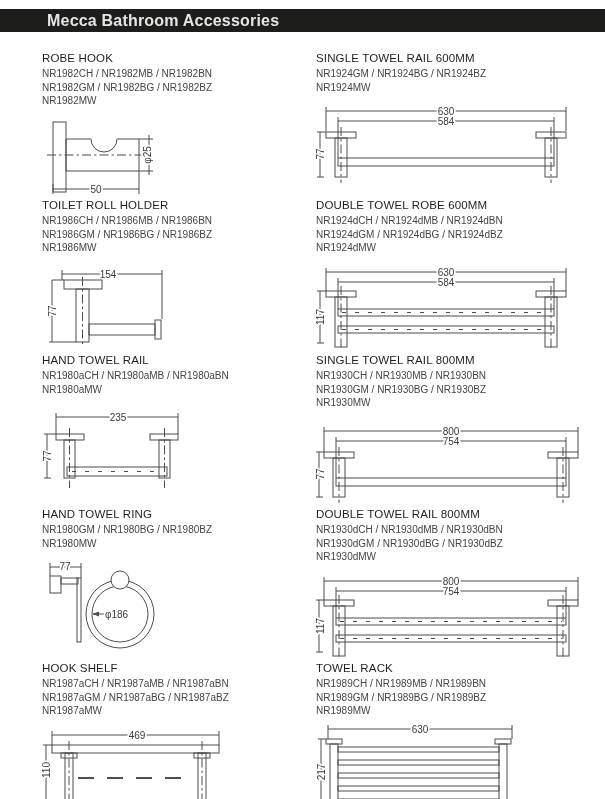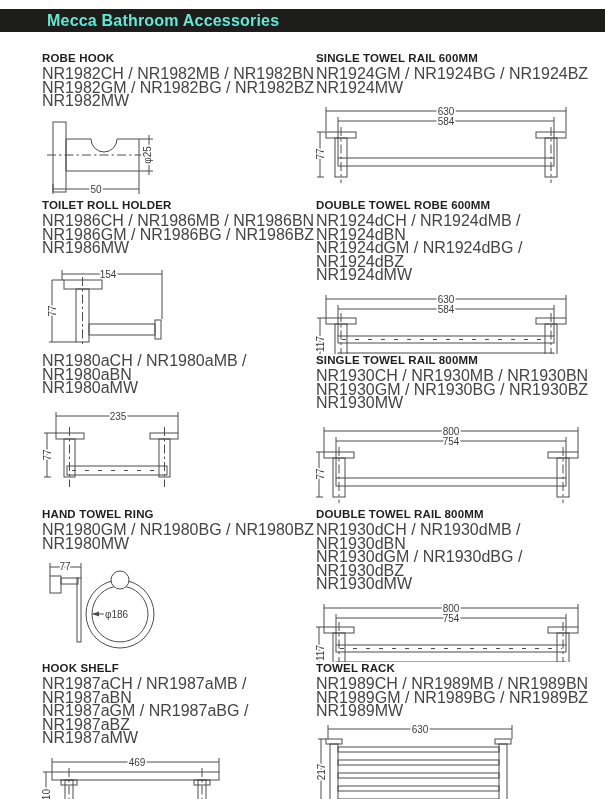--- a/index.html
+++ b/index.html
@@ -1,26 +1,26 @@
 <!DOCTYPE html>
 <html><head>
 <meta charset="utf-8">
 <style>
   html,body { margin:0; padding:0; }
   body { width:605px; height:799px; background:#ffffff; font-family:"Liberation Sans", sans-serif; }
   .page { position:relative; width:605px; height:799px; overflow:hidden; background:#fff; }
 
   .header-bar { margin-top:9px; height:23px; background:#1d1d1b; display:flex; align-items:center; }
-  .header-title { color:#5eead4; font-weight:bold; font-size:16px; padding-left:47px; letter-spacing:0.2px; white-space:nowrap; }
+  .header-title { color:#e5e5e5; font-weight:bold; font-size:16px; padding-left:47px; letter-spacing:0.2px; white-space:nowrap; }
 
   .catalog { display:grid; grid-template-columns:274px 1fr; grid-template-rows:147px 155px 154px 154px auto;
              padding:20px 10px 0 42px; }
   .product { overflow:hidden; }
-  .ptitle { margin:0 0 3px 0; font-size:11.5px; font-weight:bold; color:#1f1f1f; letter-spacing:0.15px; }
-  .models { font-size:16px; color:#454545; line-height:13.5px; }
+  .ptitle { margin:0 0 3px 0; font-size:11.5px; font-weight:normal; color:#1f1f1f; letter-spacing:0.15px; }
+  .models { font-size:10px; color:#454545; line-height:13.5px; }
   .dwg { display:block; margin-top:10px; }
 
   .dwg rect, .dwg path, .dwg circle { fill:none; stroke:#4d4d4d; stroke-width:1; }
   .dwg line { stroke:#4d4d4d; stroke-width:1; fill:none; }
   .dwg .cl { stroke-dasharray:9 3 2.5 3; }
   .dwg .raildash { stroke-dasharray:4 9; }
   .dwg .middash { stroke-width:2.2; stroke-dasharray:16 13; }
   .dwg .wfill { fill:#ffffff; }
   .dwg .arrow { fill:#4d4d4d; stroke:none; }
   .dwg text { fill:#3b3b3b; font-size:10px; font-family:"Liberation Sans", sans-serif;
@@ -139,20 +139,21 @@
         <line class="raildash" x1="26" y1="47.5" x2="234" y2="47.5"></line>
           <line class="raildash" x1="26" y1="64.5" x2="234" y2="64.5"></line>
         <line x1="4" y1="26" x2="4" y2="78"></line>
         <line x1="1" y1="26" x2="10" y2="26"></line>
           <line x1="1" y1="78" x2="8" y2="78"></line>
         <text text-anchor="middle" transform="rotate(-90 4 52)" x="4" y="55.5">117</text>
       </svg>
     </section>
 
     <section class="product">
+      <h2 class="ptitle">HAND TOWEL RAIL</h2>
       <div class="models">
         <div>NR1980aCH / NR1980aMB / NR1980aBN</div>
         <div>NR1980aMW</div>
       </div>
       <svg class="dwg" width="150" height="80" viewBox="0 0 150 80" style="margin-top:14px;">
         <line x1="14" y1="7" x2="136" y2="7"></line>
         <line x1="14" y1="3" x2="14" y2="24"></line>
           <line x1="136" y1="3" x2="136" y2="24"></line>
         <text text-anchor="middle" x="76" y="10.5">235</text>
         <rect x="14" y="24" width="28" height="6"></rect>

